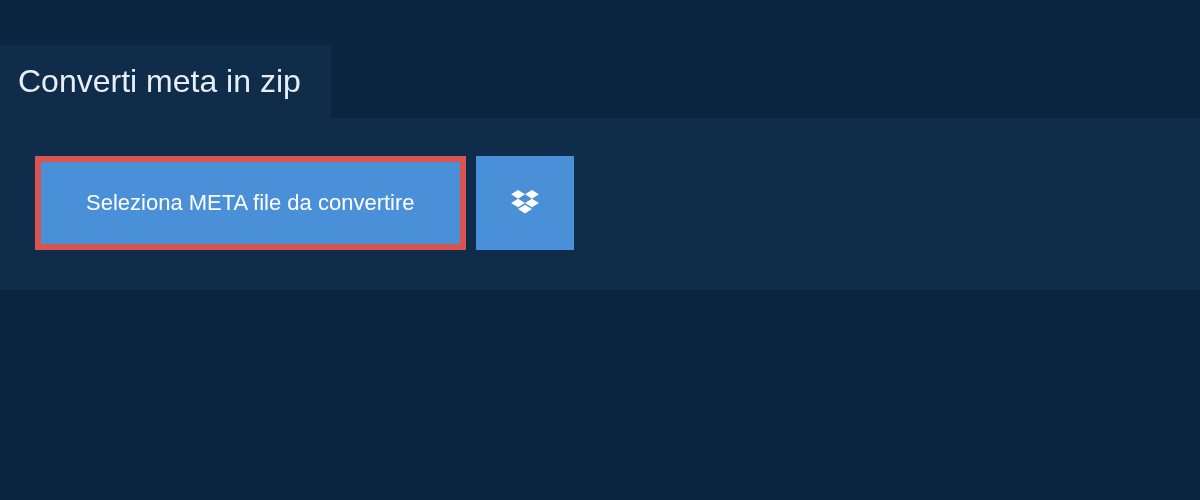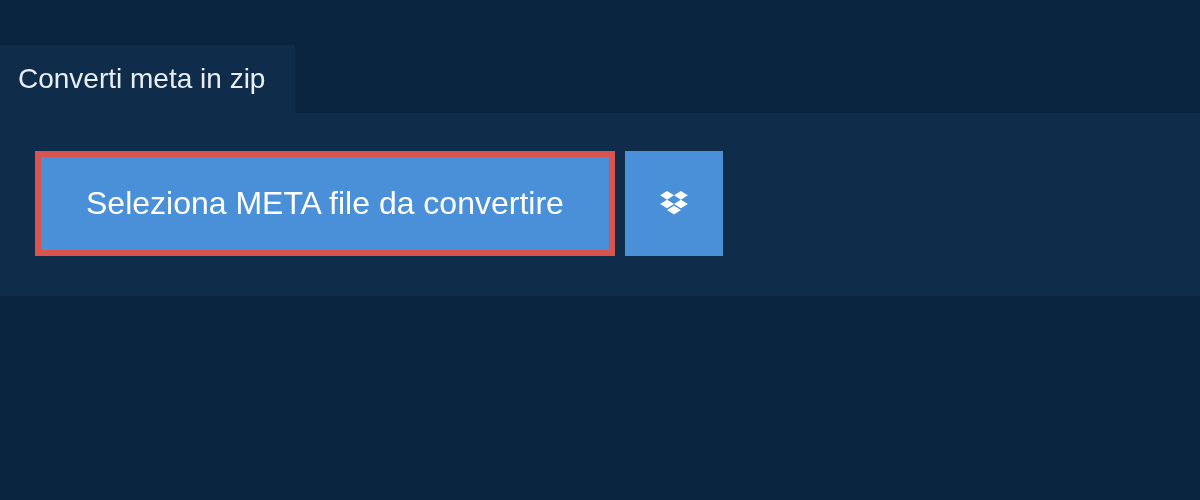--- a/index.html
+++ b/index.html
@@ -14,40 +14,40 @@
       height: 500px;
       overflow: hidden;
     }
     .tab-container {
       padding-top: 45px;
     }
     .tab {
       display: inline-block;
       background-color: #0f2d4a;
       color: #e8eef4;
-      font-size: 28px;
+      font-size: 32px;
       font-weight: 300;
       padding: 18px 30px 18px 18px;
       margin-left: 0;
     }
     .content-panel {
       background-color: #0f2d4a;
       padding: 38px 35px 40px 35px;
       margin-top: 0;
     }
     .button-row {
       display: flex;
       gap: 10px;
       align-items: stretch;
     }
     .select-button {
       background-color: #4a90d9;
       border: 6px solid #d9534f;
       color: #ffffff;
-      font-size: 32px;
+      font-size: 22px;
       font-weight: 300;
       padding: 28px 45px;
       cursor: pointer;
       display: flex;
       align-items: center;
       justify-content: center;
       flex: 0 0 auto;
     }
     .dropbox-button {
       background-color: #4a90d9;

